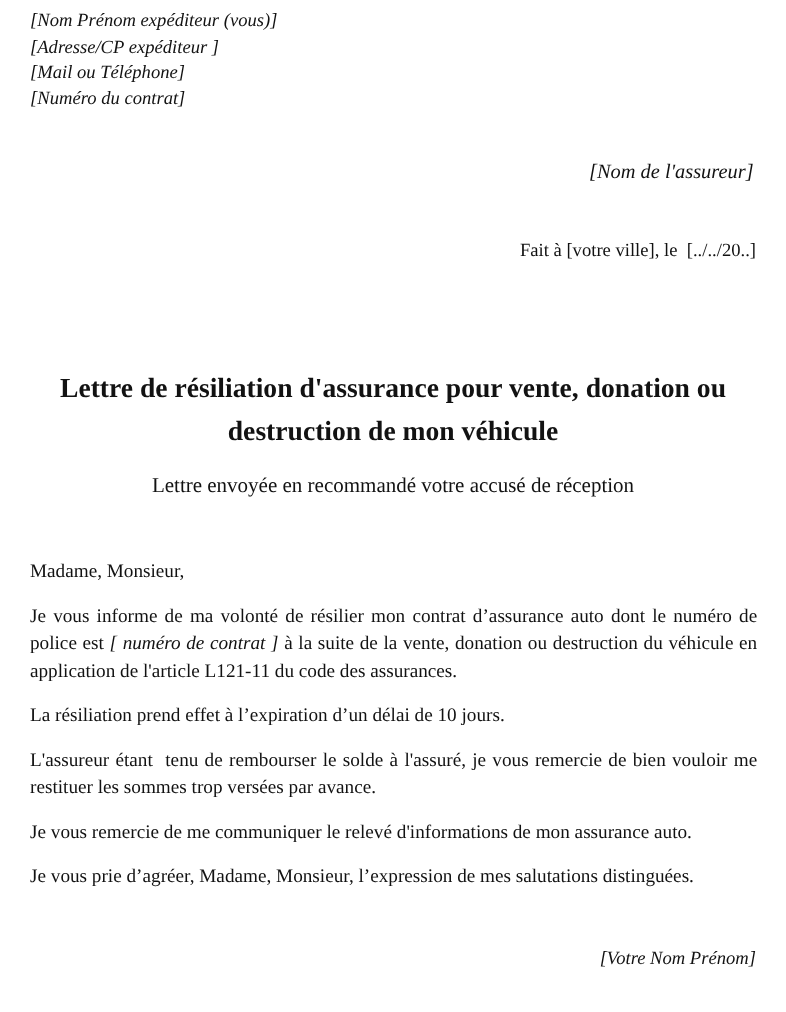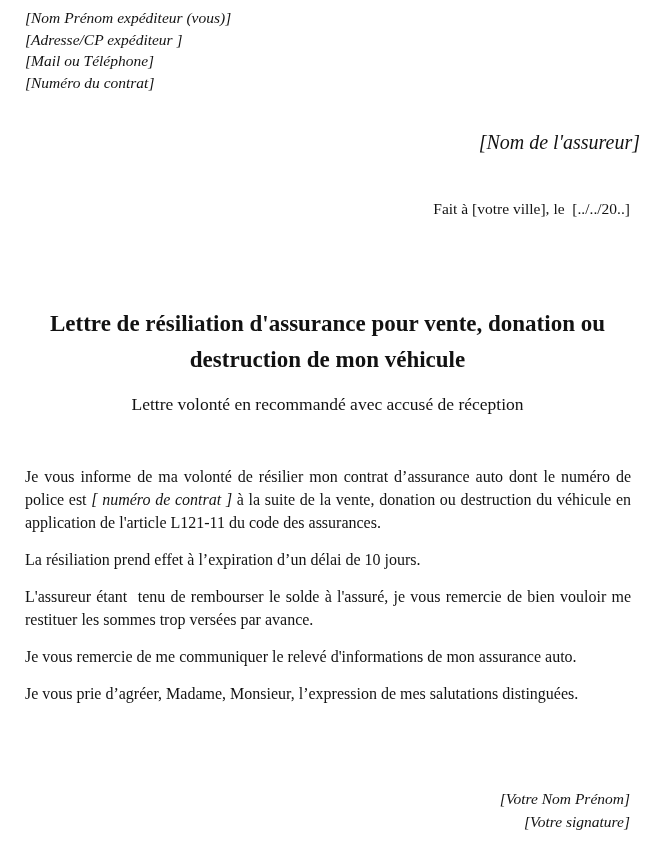--- a/index.html
+++ b/index.html
@@ -16,23 +16,23 @@
   .block { position: absolute; }
 
   .sender {
     left: 25px; top: 7px;
     font-style: italic;
     font-size: 15.5px;
     line-height: 21.5px;
     text-align: left;
   }
   .recipient {
-    right: 15px; top: 131px;
+    right: 27px; top: 131px;
     font-style: italic;
-    font-size: 20px;
+    font-size: 17px;
     line-height: 23px;
     text-align: right;
   }
   .dateline {
     right: 25px; top: 200px;
     font-size: 15.5px;
     text-align: right;
     white-space: pre-wrap;
   }
   .dateline .it { }
@@ -86,28 +86,28 @@
   </div>
 
   <div class="block recipient">
     <div>[Nom de l'assureur]</div>
   </div>
 
   <div class="block dateline"><span>Fait à </span><span class="it">[votre ville],</span><span> le  </span><span class="it">[../../20..]</span></div>
 
   <h1 class="block title">Lettre de résiliation d'assurance pour vente, donation ou destruction de mon véhicule</h1>
 
-  <div class="block subtitle">Lettre volonté en recommandé avec accusé de réception</div>
+  <div class="block subtitle">Lettre envoyée en recommandé votre accusé de réception</div>
 
   <div class="block body-text">
+    <p class="salutation">Madame, Monsieur,</p>
     <p><span>Je vous informe de ma volonté de résilier mon contrat d’assurance auto dont le numéro de police est </span><span class="it">[ numéro de contrat ]</span><span> à la suite de la vente, donation ou destruction du véhicule en application de l'article L121-11 du code des assurances.</span></p>
     <p>La résiliation prend effet à l’expiration d’un délai de 10 jours.</p>
     <p>L'assureur étant  tenu de rembourser le solde à l'assuré, je vous remercie de bien vouloir me restituer les sommes trop versées par avance.</p>
     <p>Je vous remercie de me communiquer le relevé d'informations de mon assurance auto.</p>
     <p>Je vous prie d’agréer, Madame, Monsieur, l’expression de mes salutations distinguées.</p>
   </div>
 
   <div class="block signature">
     <div>[Votre Nom Prénom]</div>
-    <div>[Votre signature]</div>
   </div>
 
 </div>
 
 </body></html>

